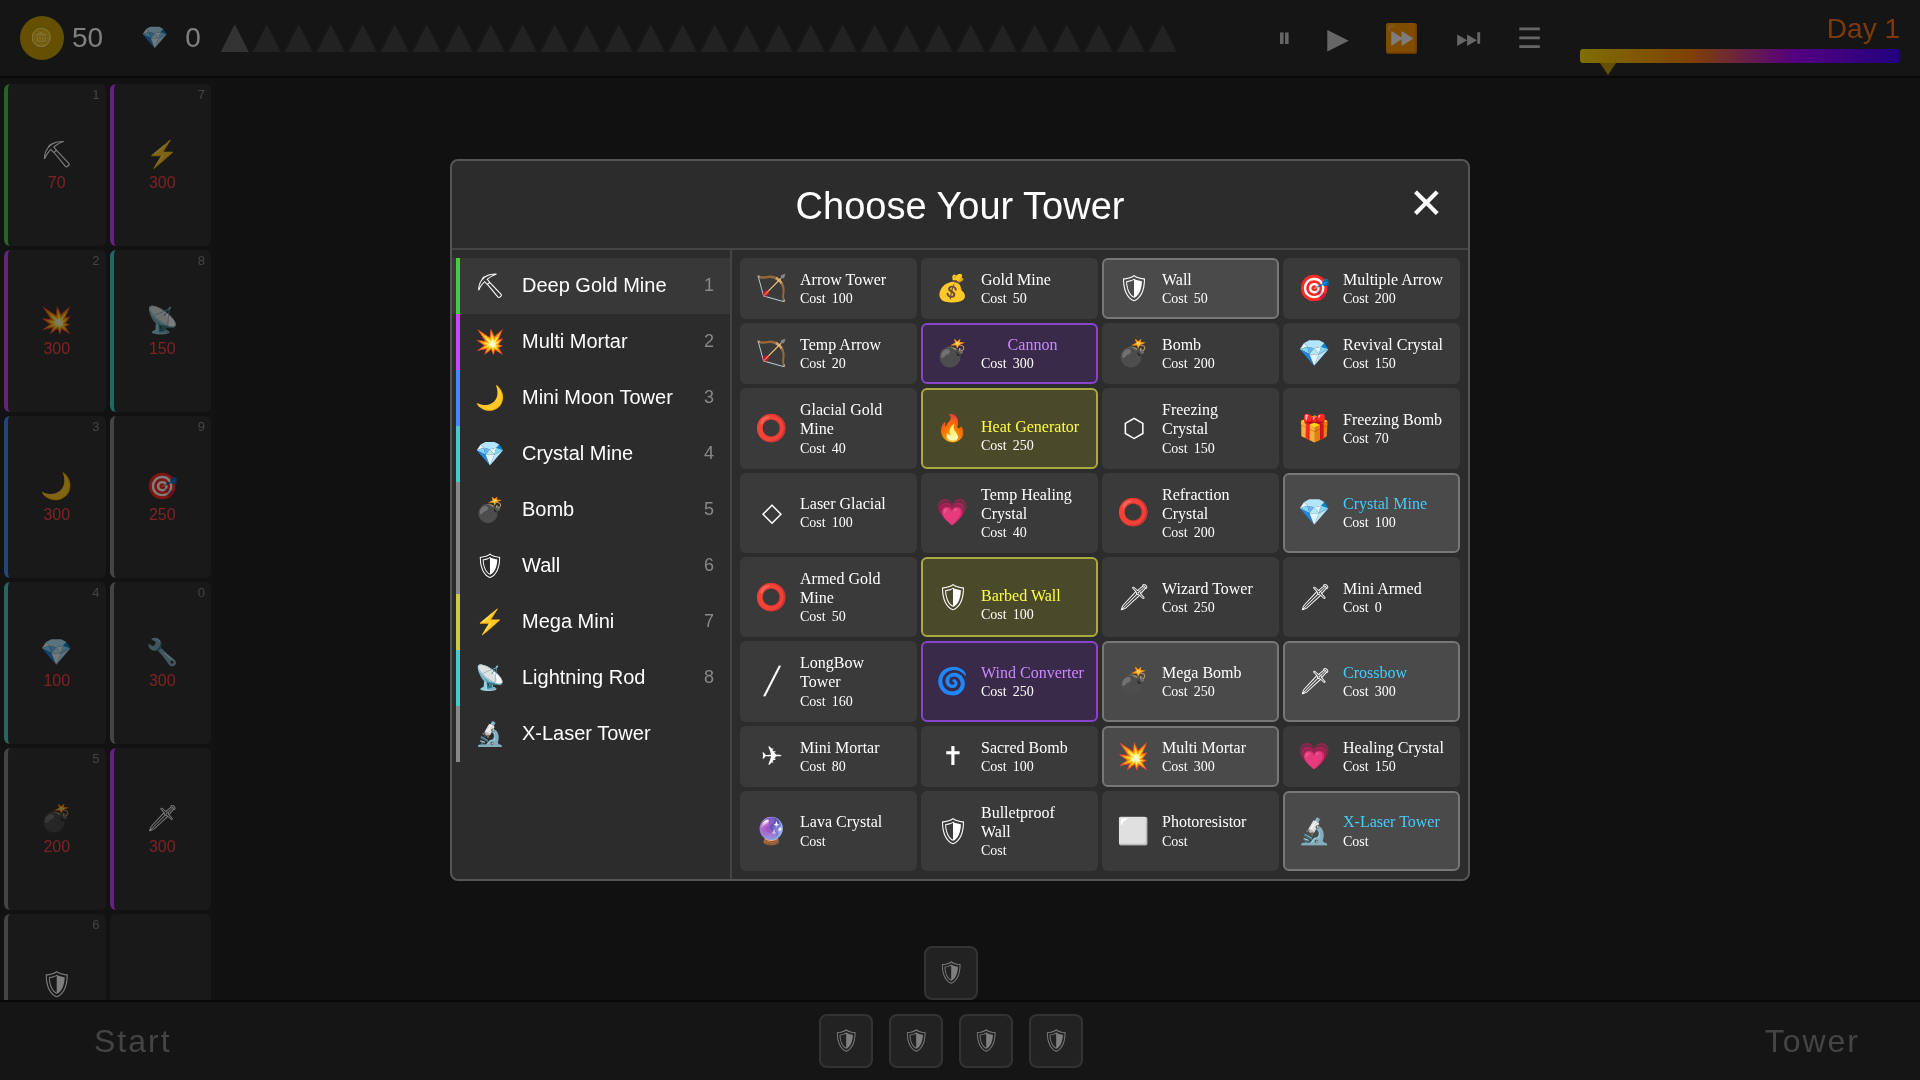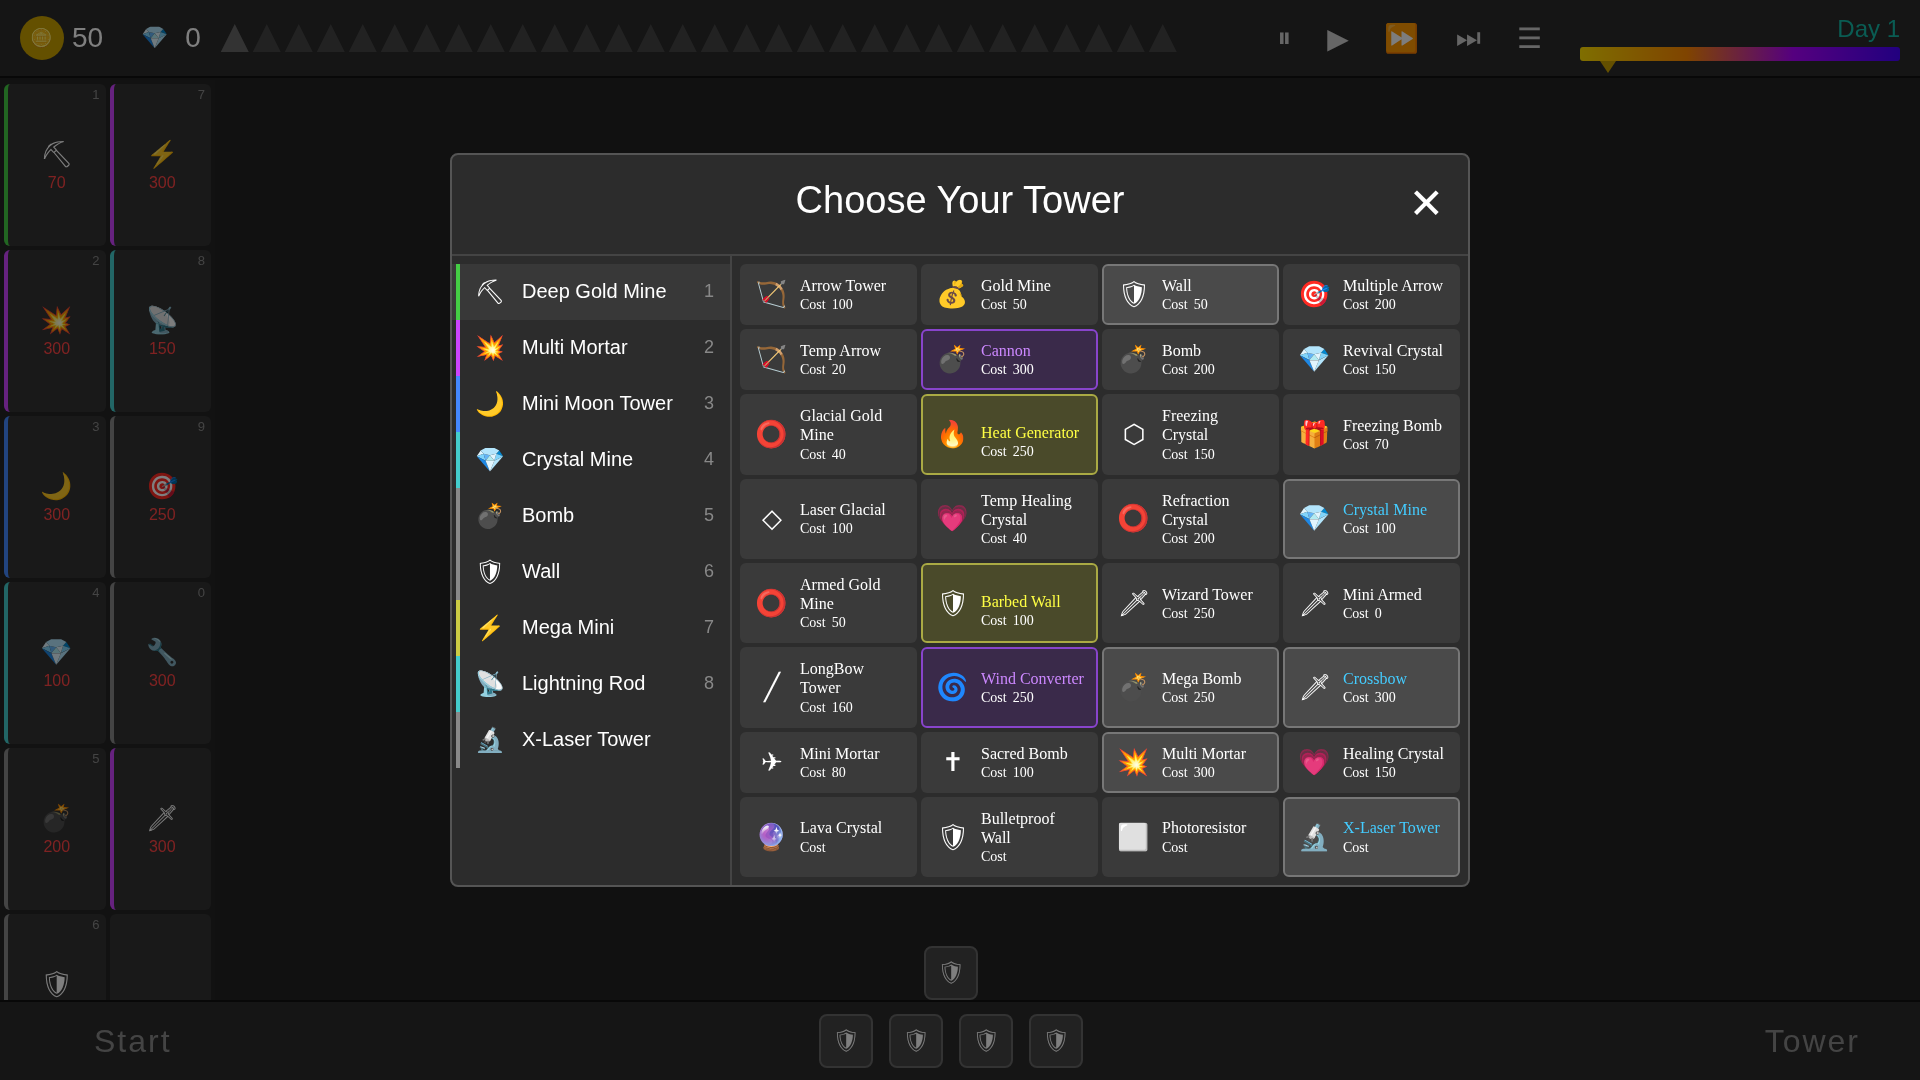--- a/index.html
+++ b/index.html
@@ -113,22 +113,22 @@
       cursor: pointer;
       padding: 4px 8px;
     }
 
     .day-display {
       text-align: right;
       margin-left: 30px;
     }
 
     .day-label {
-      font-size: 24px;
-      color: #14b8a6;
+      font-size: 28px;
+      color: #f97316;
     }
 
     .day-progress-bar {
       width: 320px;
       height: 14px;
       background: linear-gradient(to right, #ffdd00, #ff8800, #aa00ff, #4400ff);
       border-radius: 3px;
       margin-top: 4px;
       position: relative;
     }
@@ -255,21 +255,21 @@
       border-radius: 8px;
       width: 1020px;
       max-height: 800px;
       position: relative;
       display: flex;
       flex-direction: column;
       margin-top: -40px;
     }
 
     .modal-header {
-      padding: 24px 30px 32px;
+      padding: 24px 30px 20px;
       border-bottom: 2px solid #444;
       display: flex;
       align-items: center;
       justify-content: center;
       position: relative;
     }
 
     .modal-title {
       font-size: 38px;
       color: #fff;
@@ -396,21 +396,21 @@
       flex: 1;
       font-family: Liberation Serif, serif;
     }
 
     .tower-card .card-name {
       font-size: 16px;
       color: #fff;
       line-height: 1.2;
     }
 
-    .tower-card .card-name.colored-purple { color: #cc88ff; }
+    .tower-card .card-name.colored-purple { color: #cc88ff; text-align: center; }
     .tower-card .card-name.colored-yellow { color: #ffff44; margin-top: 15px; }
     .tower-card .card-name.colored-cyan { color: #44ccff; }
 
     .tower-card .card-cost-row {
       display: flex;
       gap: 6px;
       font-size: 14px;
       color: #aaa;
       margin-top: 2px;
     }

